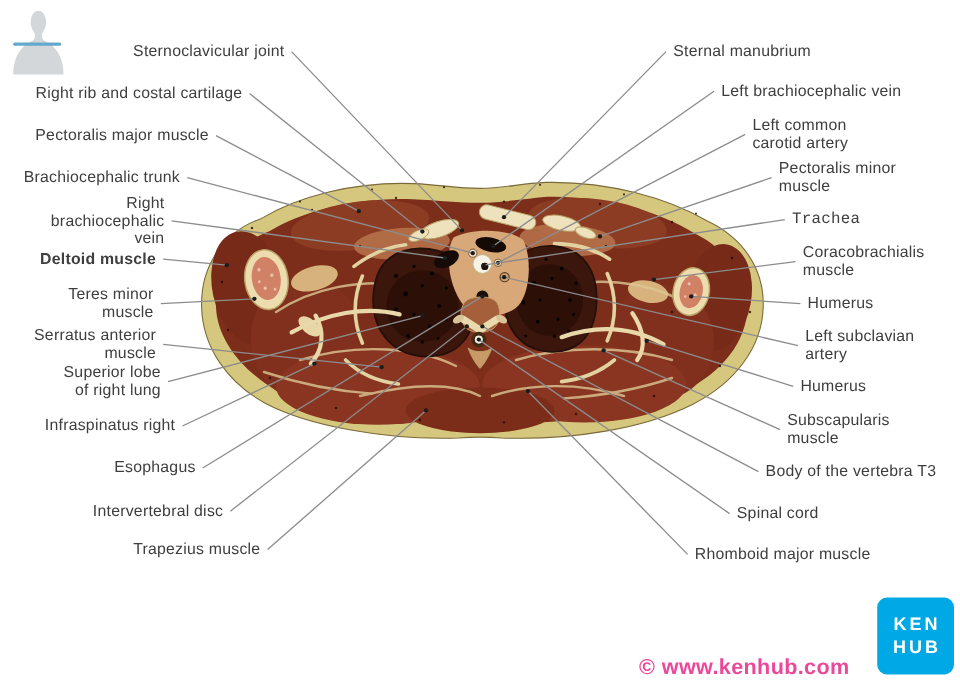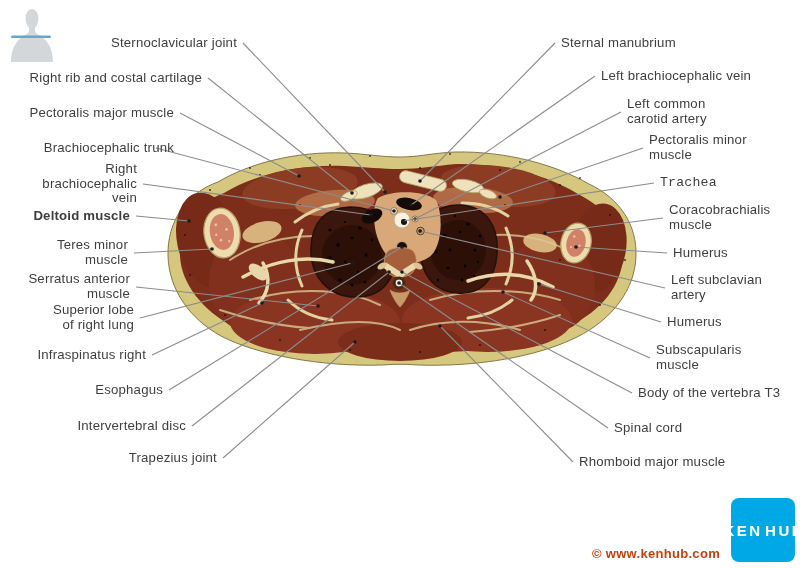--- a/index.html
+++ b/index.html
@@ -10,27 +10,27 @@
   .stage{position:absolute;inset:0;width:800px;height:568px;}
   svg.fig{position:absolute;left:0;top:0;}
   .label{
     position:absolute;transform:translateY(-50%);
     font-size:13.2px;line-height:14.6px;color:#3e3e3e;
     white-space:pre-line;letter-spacing:.2px;
   }
   .label.left{text-align:right;}
   .label.right{text-align:left;}
   .copyright{
-    position:absolute;top:546px;right:80px;
-    font-size:13px;font-weight:bold;letter-spacing:.3px;color:#c2410c;
+    position:absolute;top:546px;right:92px;
+    font-size:18px;font-weight:bold;letter-spacing:.3px;color:#ec4899;
     text-decoration:none;
   }
   .logo{
     position:absolute;left:731px;top:498px;width:64px;height:64px;border-radius:8px;
-    background:#00a9e6;display:flex;flex-direction:row;align-items:center;justify-content:center;
+    background:#00a9e6;display:flex;flex-direction:column;align-items:center;justify-content:center;
   }
   .logo span{
     color:#ffffff;font-size:15px;font-weight:bold;letter-spacing:2.5px;line-height:19px;
     margin-left:2.5px; 
   }
   .orient-icon{position:absolute;left:8px;top:5px;}
 </style>
 </head>
 <body>
 
@@ -288,35 +288,35 @@
         <circle cx="399" cy="283" r="1.8" fill="#1c1c1c"></circle>
         <line x1="573" y1="462" x2="440" y2="326" stroke="#8c8c8c" stroke-width="1.1"></line>
         <circle cx="440" cy="326" r="1.8" fill="#1c1c1c"></circle>
       </g>
   </svg>
 
   <div>
       <div class="label left" style="top: 43px; right: 563px;">Sternoclavicular joint</div>
       <div class="label left" style="top: 78px; right: 598px;">Right rib and costal cartilage</div>
       <div class="label left" style="top: 113px; right: 626px;">Pectoralis major muscle</div>
-      <div class="label left" style="top: 148px; right: 626px;">Brachiocephalic trunk</div>
+      <div class="label left" style="top: 148px; right: 650px;">Brachiocephalic trunk</div>
       <div class="label left" style="top: 184px; right: 663px;">Right
 brachiocephalic
 vein</div>
       <div class="label left" style="top: 216px; right: 670px; font-weight: bold;">Deltoid muscle</div>
       <div class="label left" style="top: 253px; right: 672px;">Teres minor
 muscle</div>
       <div class="label left" style="top: 287px; right: 670px;">Serratus anterior
 muscle</div>
       <div class="label left" style="top: 318px; right: 666px;">Superior lobe
 of right lung</div>
       <div class="label left" style="top: 355px; right: 654px;">Infraspinatus right</div>
       <div class="label left" style="top: 390px; right: 637px;">Esophagus</div>
       <div class="label left" style="top: 426px; right: 614px;">Intervertebral disc</div>
-      <div class="label left" style="top: 458px; right: 583px;">Trapezius joint</div>
+      <div class="label left" style="top: 458px; right: 583px;">Trapezius muscle</div>
       <div class="label right" style="top: 43px; left: 561px;">Sternal manubrium</div>
       <div class="label right" style="top: 76px; left: 601px;">Left brachiocephalic vein</div>
       <div class="label right" style="top: 112px; left: 627px;">Left common
 carotid artery</div>
       <div class="label right" style="top: 148px; left: 649px;">Pectoralis minor
 muscle</div>
       <div class="label right" style="top: 183px; left: 660px; font-family: Liberation Mono, monospace;">Trachea</div>
       <div class="label right" style="top: 218px; left: 669px;">Coracobrachialis
 muscle</div>
       <div class="label right" style="top: 253px; left: 673px;">Humerus</div>

